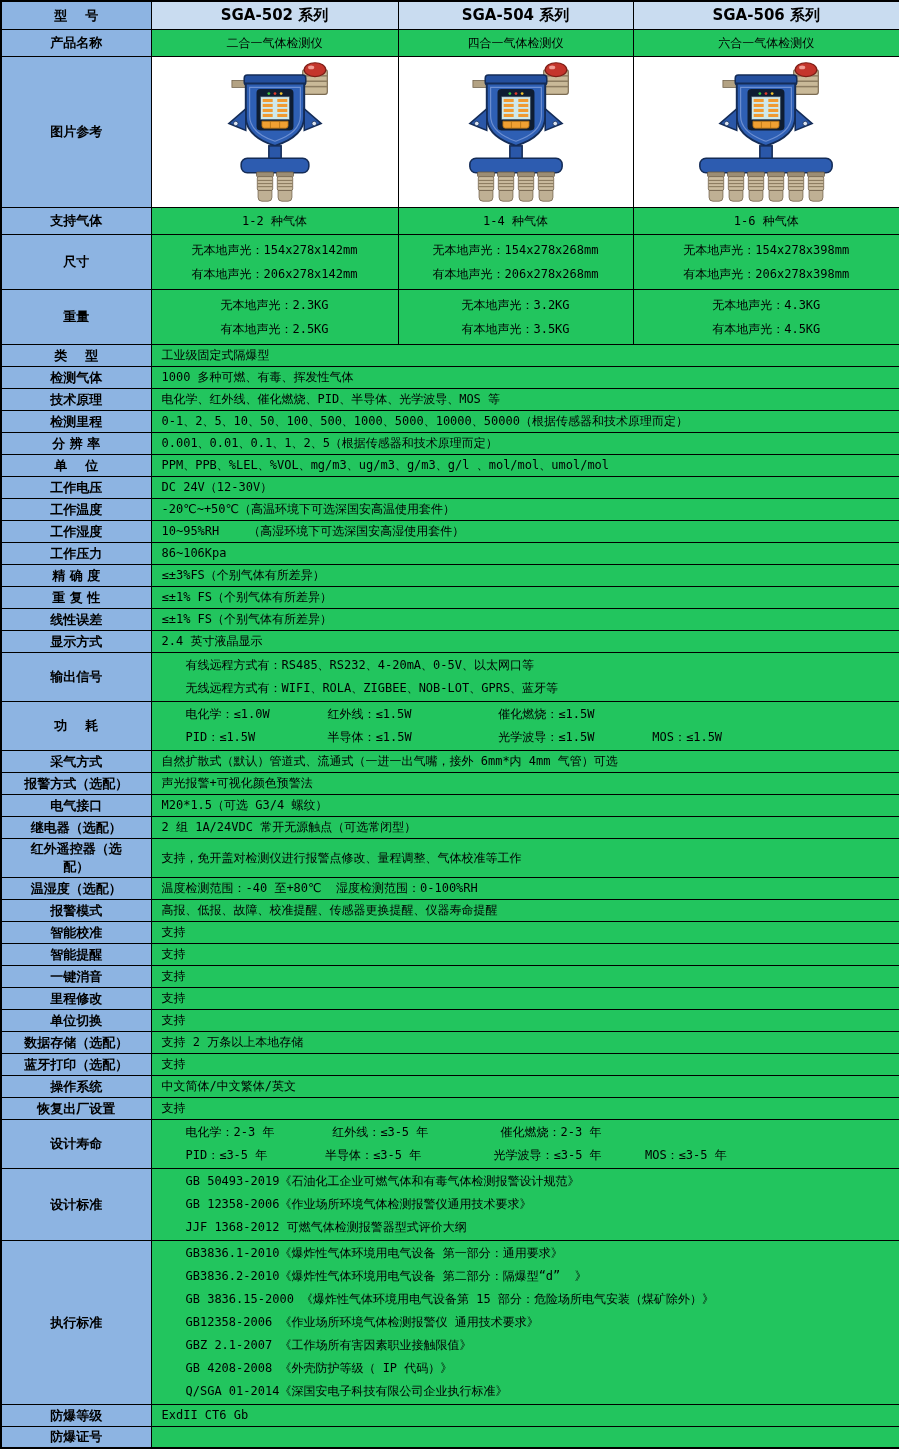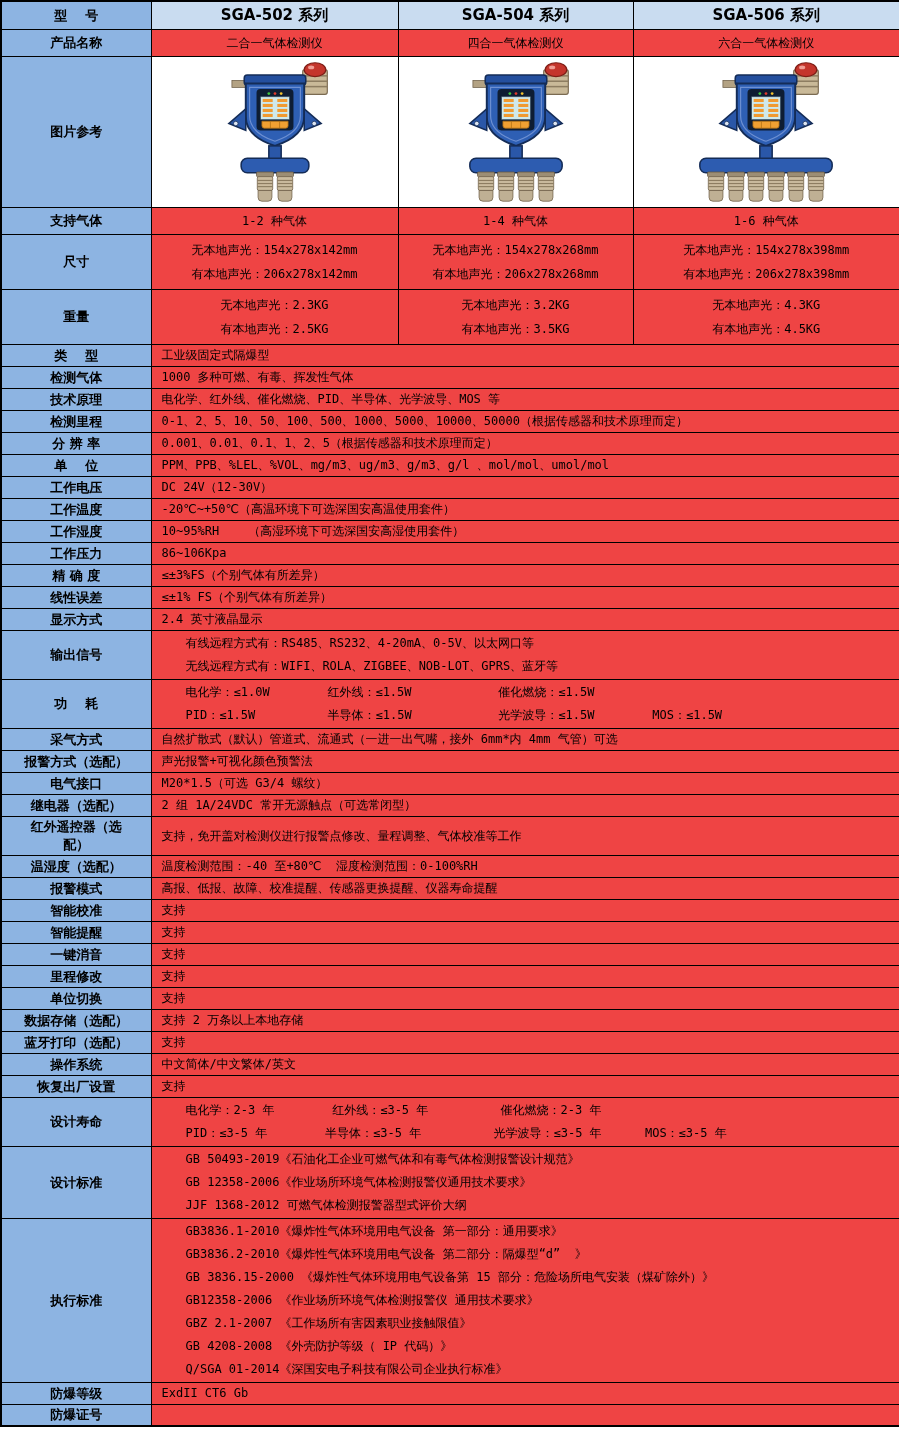--- a/index.html
+++ b/index.html
@@ -1,20 +1,20 @@
 <!DOCTYPE html>
 <html><head>
 <meta charset="utf-8">
 <style>
   html,body{margin:0;padding:0;background:#ffffff;}
   .sheet{width:899px;font-family:"DejaVu Sans","Liberation Sans",sans-serif;color:#000;}
   table.spec{border-collapse:collapse;table-layout:fixed;width:899px;border:2px solid #000;}
   table.spec th,table.spec td{border:1px solid #000;vertical-align:middle;overflow:hidden;}
   th.lbl{background:#8db4e2;font-weight:bold;font-size:13px;text-align:center;padding:1px 16px;white-space:pre-wrap;font-family:"DejaVu Sans","Liberation Sans",sans-serif;}
-  td.val{background:#ef4444;font-size:12px;text-align:left;padding:1px 10px;white-space:pre-wrap;font-family:"DejaVu Sans Mono","DejaVu Sans",monospace;}
+  td.val{background:#22c55e;font-size:12px;text-align:left;padding:1px 10px;white-space:pre-wrap;font-family:"DejaVu Sans Mono","DejaVu Sans",monospace;}
   td.center{text-align:center;padding:1px 4px;}
   th.model{background:#c9dcf0;font-weight:bold;font-size:15px;text-align:center;height:25px;}
   tr.r-product td{height:24px;}
   tr.r-image td{background:#ffffff;height:150px;text-align:center;padding:0;}
   tr.r-gas td{height:22px;}
   tr.r-dual td{height:52px;}
   .line{line-height:19px;}
   td.multi .line{line-height:23px;margin-left:24px;}
   .dline{line-height:24px;}
   svg{display:block;margin:0 auto;}
@@ -321,20 +321,24 @@
         </tr>
         <tr class="r-spec">
           <th class="lbl">工作压力</th>
           <td class="val" colspan="3"><div class="line">86~106Kpa</div></td>
         </tr>
         <tr class="r-spec">
           <th class="lbl">精 确 度</th>
           <td class="val" colspan="3"><div class="line">≤±3%FS（个别气体有所差异）</div></td>
         </tr>
         <tr class="r-spec">
+          <th class="lbl">重 复 性</th>
+          <td class="val" colspan="3"><div class="line">≤±1% FS（个别气体有所差异）</div></td>
+        </tr>
+        <tr class="r-spec">
           <th class="lbl">线性误差</th>
           <td class="val" colspan="3"><div class="line">≤±1% FS（个别气体有所差异）</div></td>
         </tr>
         <tr class="r-spec">
           <th class="lbl">显示方式</th>
           <td class="val" colspan="3"><div class="line">2.4 英寸液晶显示</div></td>
         </tr>
         <tr class="r-spec">
           <th class="lbl">输出信号</th>
           <td class="val multi" colspan="3"><div class="line">有线远程方式有：RS485、RS232、4-20mA、0-5V、以太网口等</div><div class="line">无线远程方式有：WIFI、ROLA、ZIGBEE、NOB-LOT、GPRS、蓝牙等</div></td>

